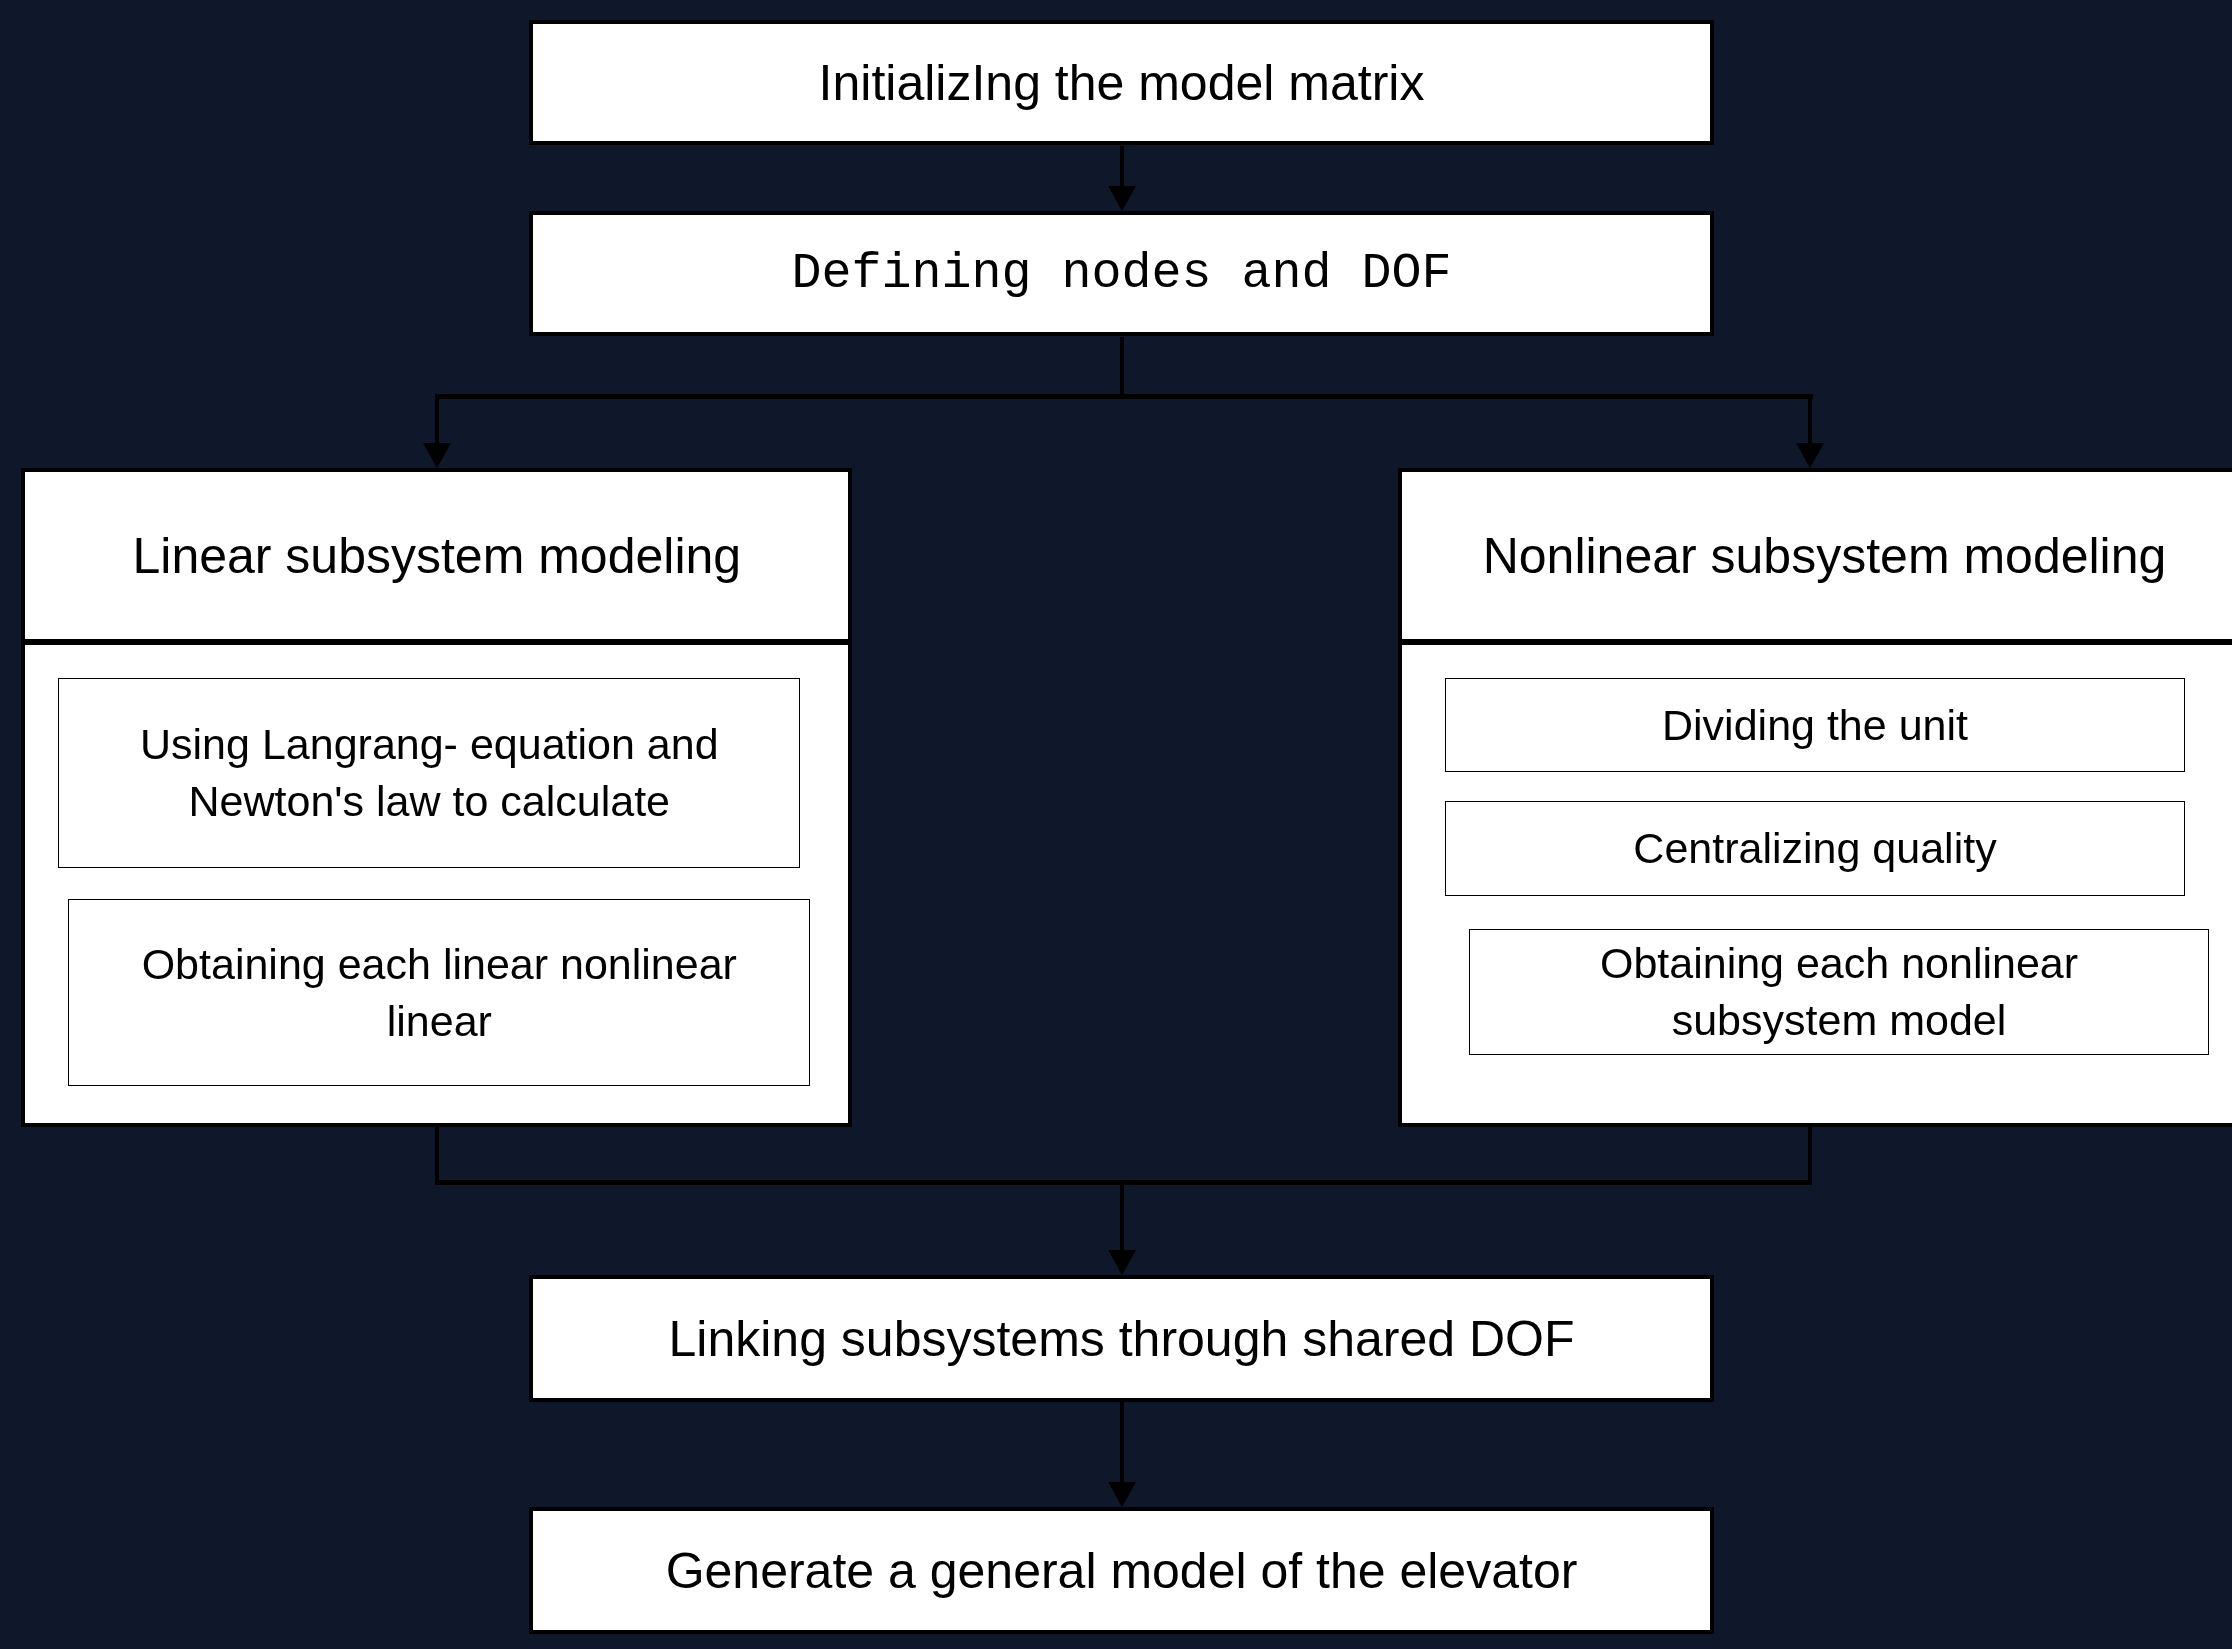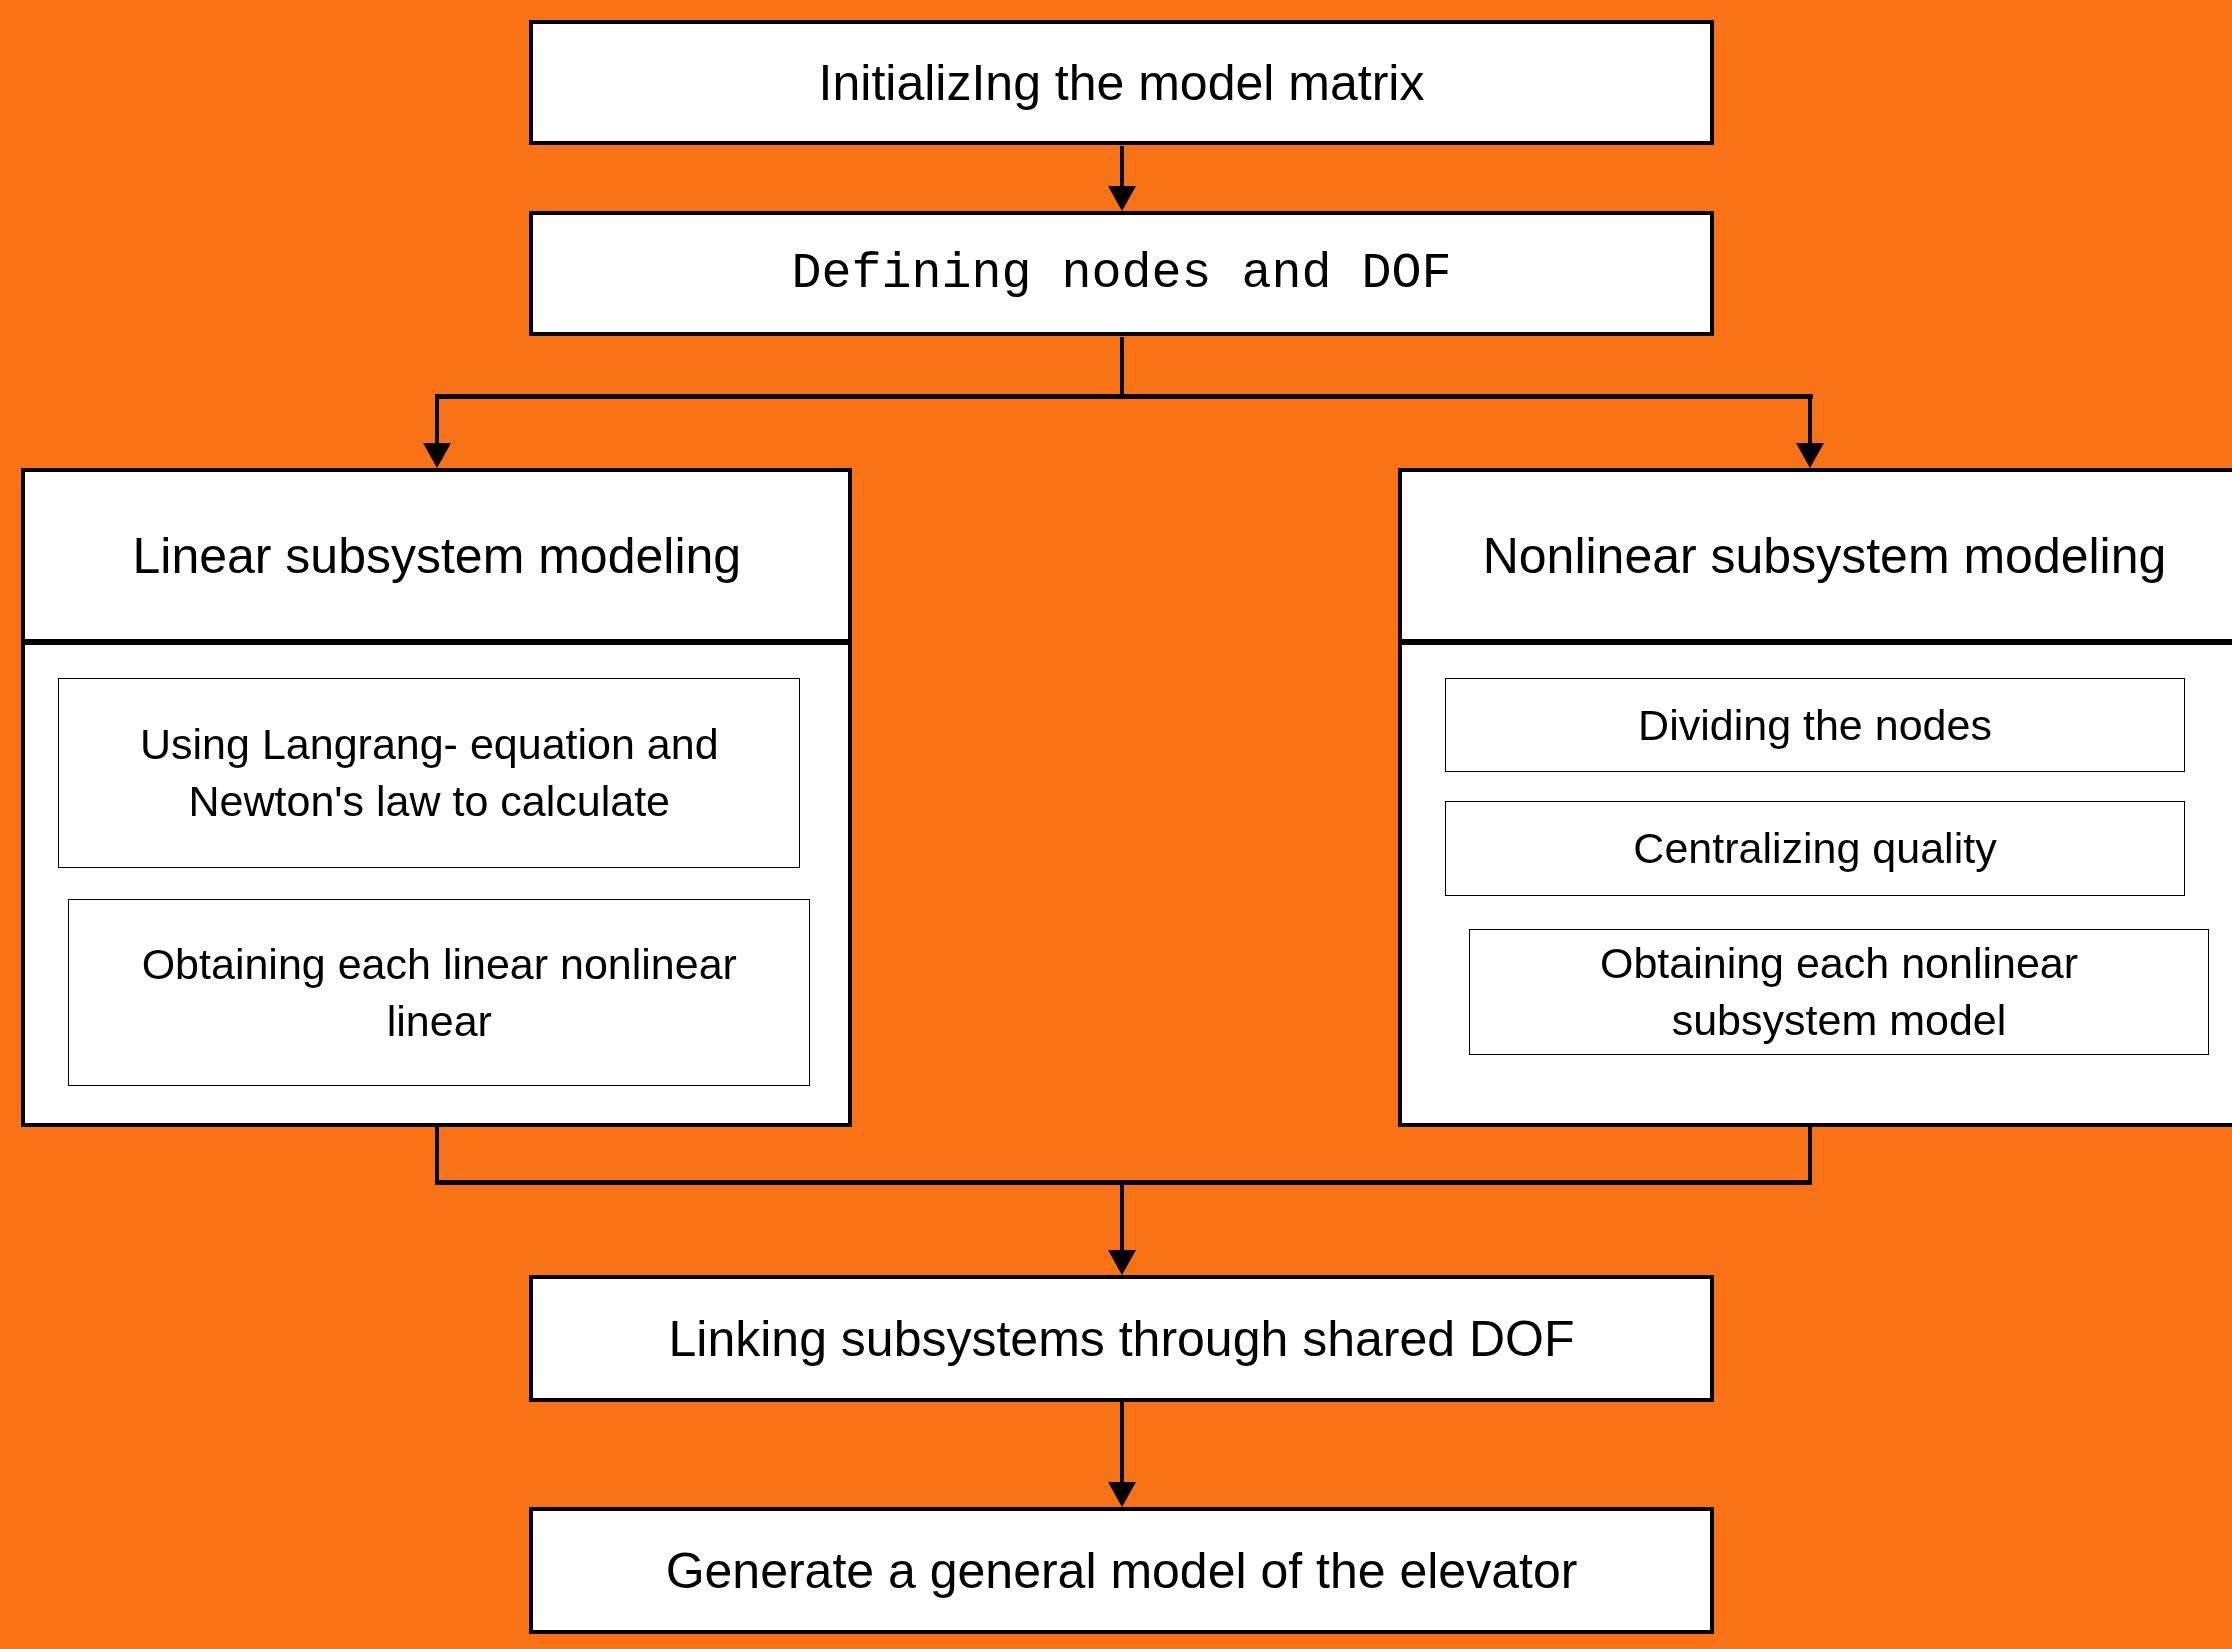--- a/index.html
+++ b/index.html
@@ -1,20 +1,20 @@
 <!DOCTYPE html>
 <html style="font-size:15px"><head>
 <meta charset="utf-8">
 <style>
   html, body { margin: 0; padding: 0; background: #ffffff; }
   .canvas {
     position: relative;
     width: 2233px;
     height: 1649px;
-    background: #f97316;
+    background: #0f172a;
     color: #000000;
     font-family: "Liberation Sans", sans-serif;
   }
   .box {
     position: absolute;
     box-sizing: border-box;
     border: 4.6px solid #000000;
     background: #ffffff;
     display: flex;
     align-items: center;
@@ -98,21 +98,21 @@
       <span>Obtaining each linear nonlinear</span>
       <span>linear</span>
     </div>
   </div>
 
   <div class="outer-box" style="left:1398px; top:468px; width:853px; height:659px;">
     <div class="outer-header">
       <span>Nonlinear subsystem modeling</span>
     </div>
     <div class="step-box" style="left:43px; top:206px; width:740px; height:94px;">
-      <span>Dividing the nodes</span>
+      <span>Dividing the unit</span>
     </div>
     <div class="step-box" style="left:43px; top:329px; width:740px; height:95px;">
       <span>Centralizing quality</span>
     </div>
     <div class="step-box" style="left:43px; top:457px; width:740px; height:126px;margin-left:24px;">
       <span>Obtaining each nonlinear</span>
       <span>subsystem model</span>
     </div>
   </div>
 

